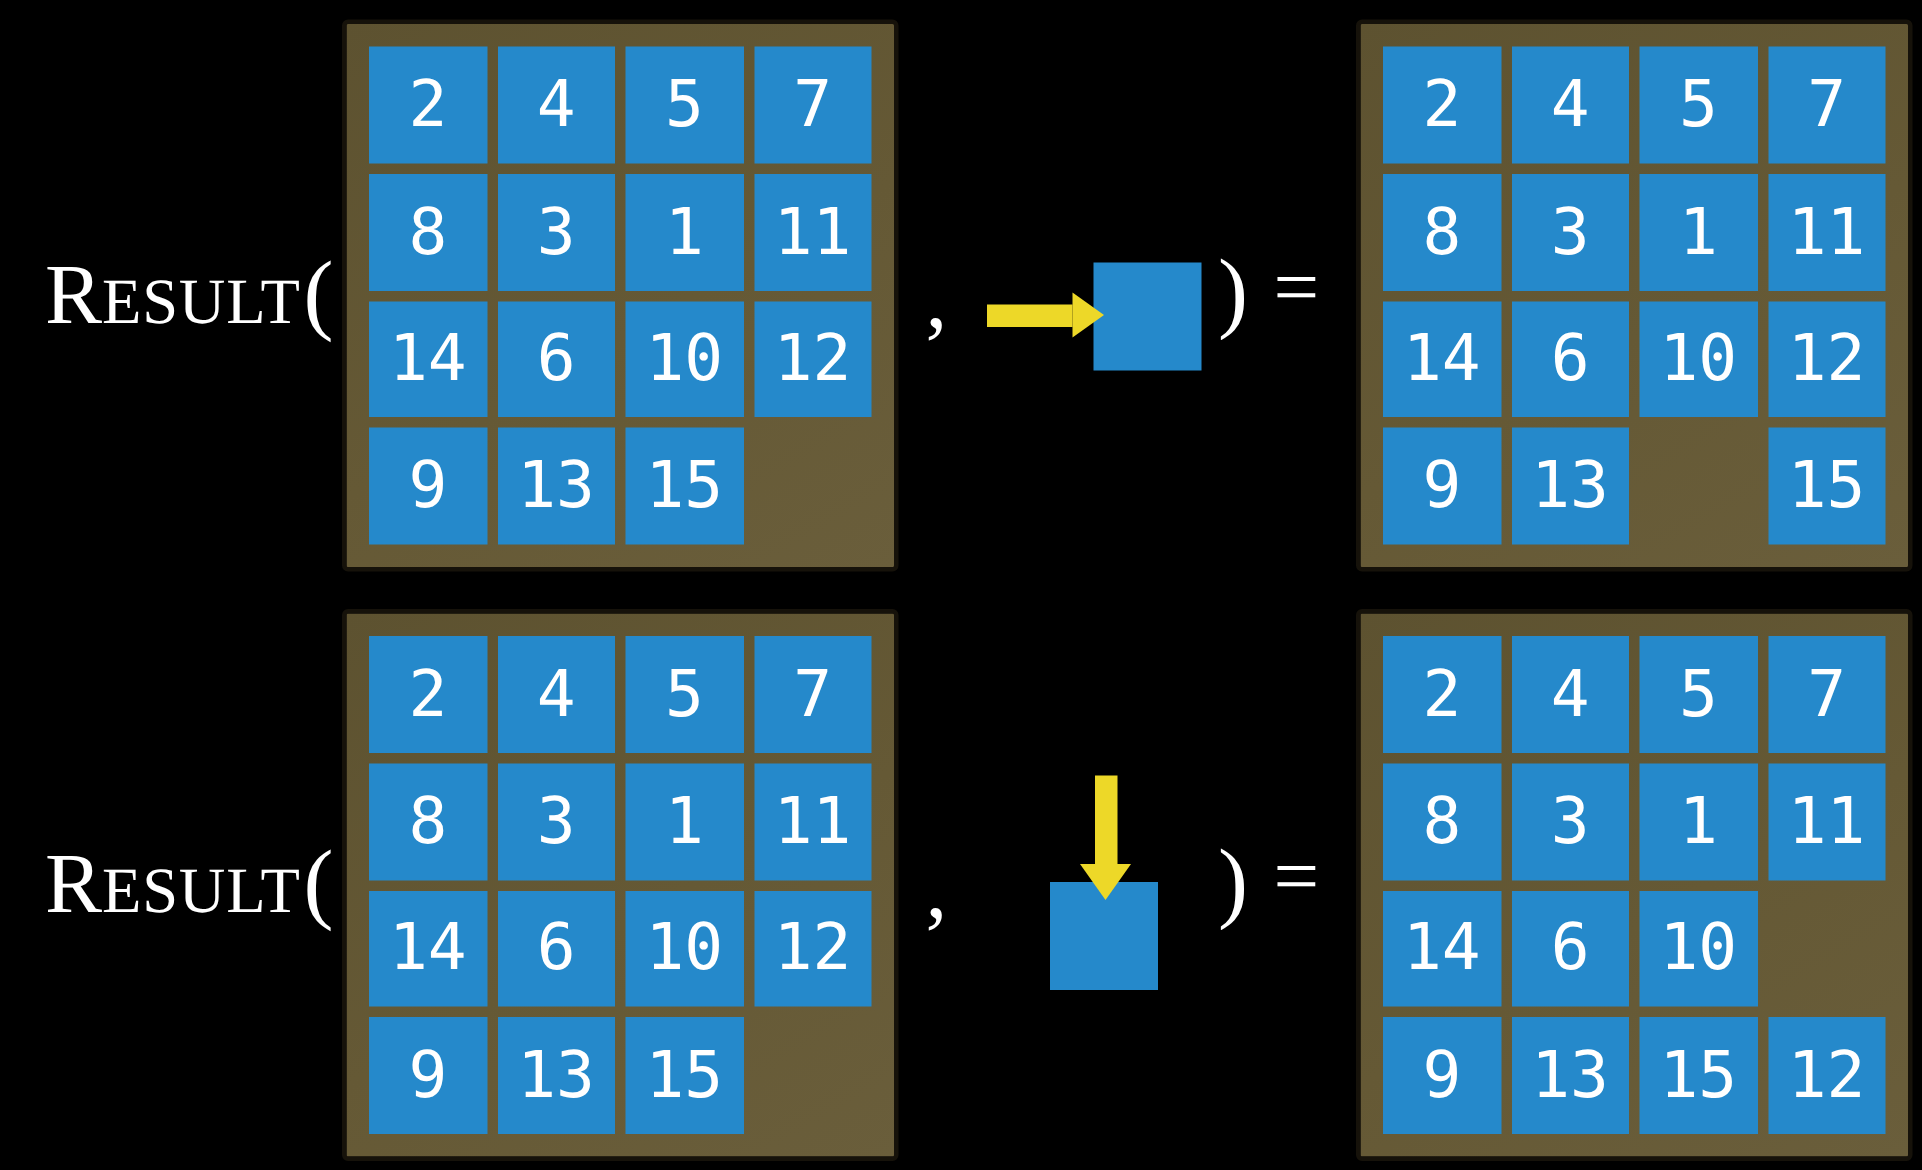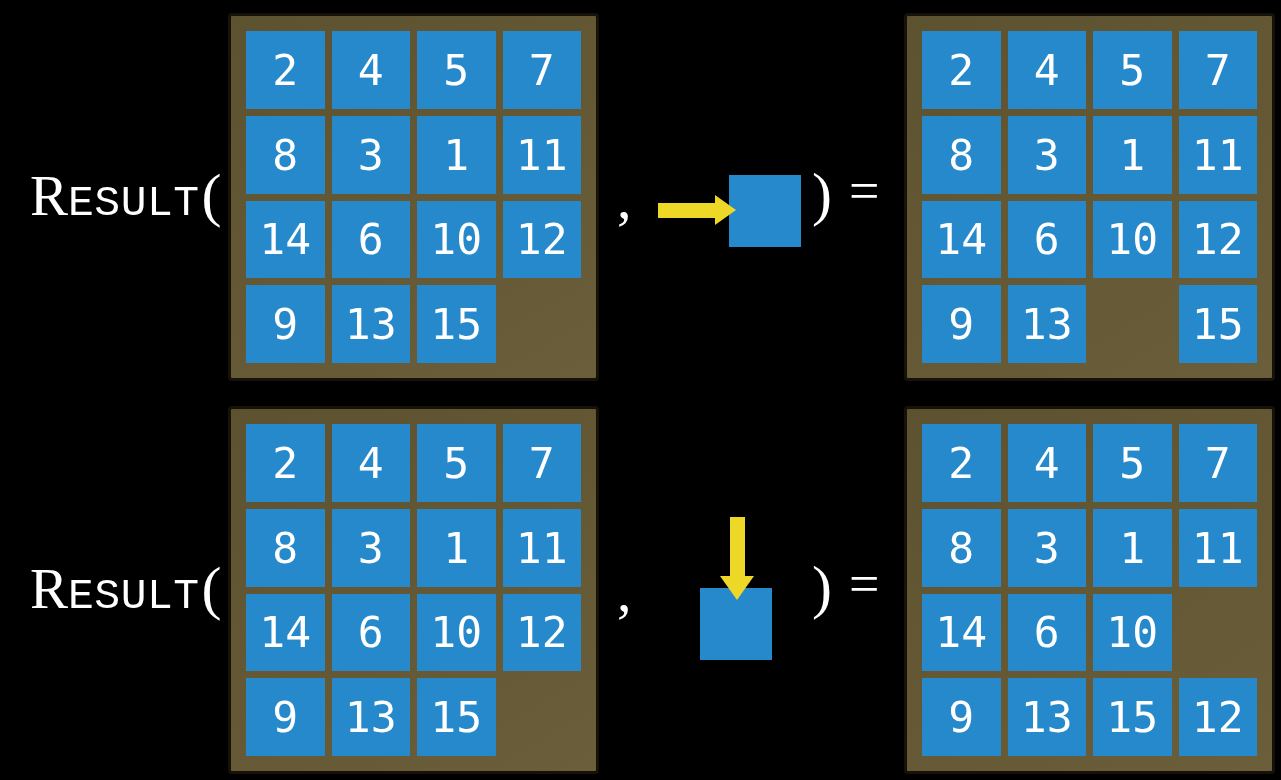--- a/index.html
+++ b/index.html
@@ -10,21 +10,21 @@
   .row { position:absolute; left:0; width:1281px; height:390px; }
   .row-1 { top:0; }
   .row-2 { top:393px; }
 
   
   .func {
     position:absolute; left:30px; top:165px;
     display:flex; align-items:baseline; color:#fff; white-space:nowrap;
   }
   .func .cap   { font-size:57px; line-height:1; }
-  .func .sc    { font-size:43px; line-height:1; letter-spacing:0.5px;font-family:Liberation Mono, monospace; }
+  .func .sc    { font-size:43px; line-height:1; letter-spacing:0.5px; }
   .func .paren { font-size:60px; line-height:1; margin-left:2px; }
 
   
   .board {
     position:absolute; width:371px; height:368px; box-sizing:border-box;
     background:linear-gradient(150deg, #5d5230 0%, #655935 55%, #6a5e3b 100%);
     border:3px solid #16120a; border-radius:4px; padding:15px;
     display:grid; grid-template-columns:repeat(4,1fr); grid-template-rows:repeat(4,1fr);
     gap:7px;
   }

